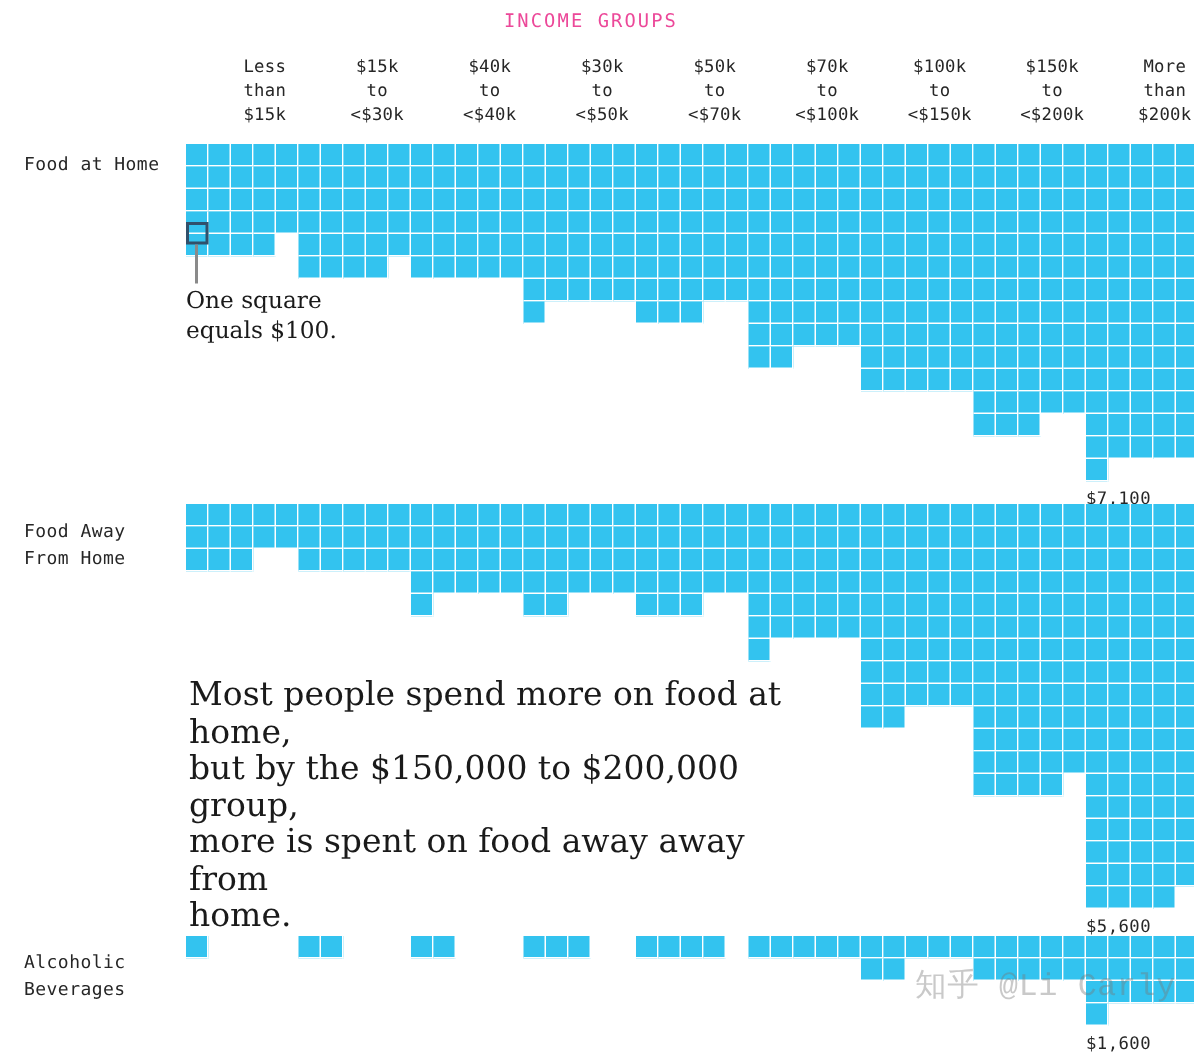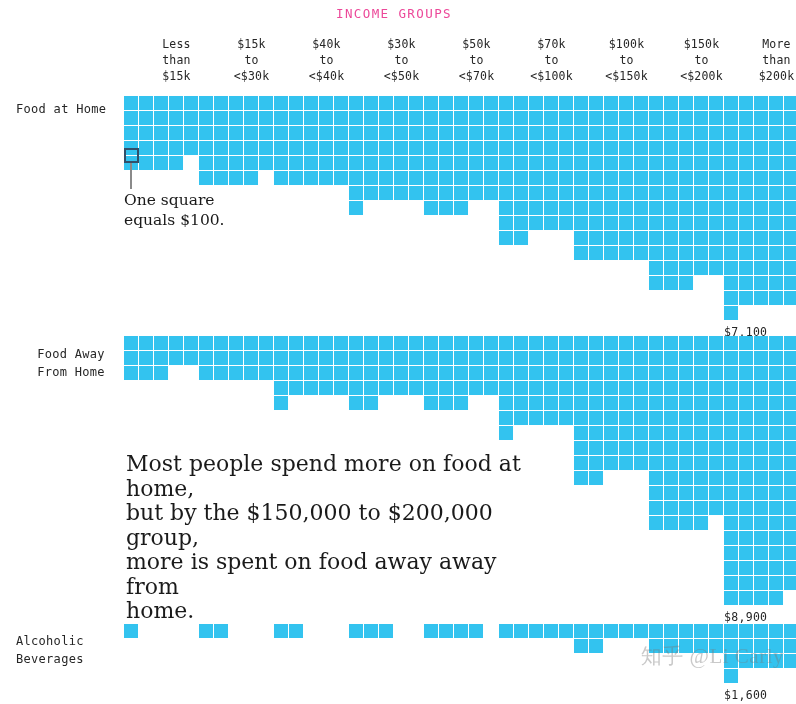--- a/index.html
+++ b/index.html
@@ -81,21 +81,21 @@
   }
   .annotation.big{
     font-size:22px;
     line-height:24.5px;
   }
 
   
   .watermark{
     position:absolute;
     right:12px;bottom:34px;
-    font-family:Liberation Serif, serif;
+    font-family:Liberation Mono, monospace;
     font-size:21px;
     color:rgba(120,120,120,.40);
     letter-spacing:.5px;
     pointer-events:none;
     white-space:nowrap;
   }
 </style>
 </head>
 <body>
 
@@ -722,21 +722,21 @@
           <div class="sq"></div>
           <div class="sq"></div>
           <div class="sq"></div>
           <div class="sq"></div>
         </div>
         <div class="wrow">
           <div class="sq"></div>
         </div>
       </div>
       <div class="value-label" style="left: 724px; top: 325px;">$7,100</div>
-      <div class="row-label" style="left: 16px; top: 345px; width: 110px; text-align: center;">Food Away
+      <div class="row-label" style="left: 16px; top: 345px; width: 110px;">Food Away
 From Home</div>
       <div class="wafflegroup" title="Food Away From Home — Less than $15k" style="left: 124px; top: 336px;">
         <div class="wrow">
           <div class="sq"></div>
           <div class="sq"></div>
           <div class="sq"></div>
           <div class="sq"></div>
           <div class="sq"></div>
         </div>
         <div class="wrow">
@@ -1205,21 +1205,21 @@
           <div class="sq"></div>
           <div class="sq"></div>
         </div>
         <div class="wrow">
           <div class="sq"></div>
           <div class="sq"></div>
           <div class="sq"></div>
           <div class="sq"></div>
         </div>
       </div>
-      <div class="value-label" style="left: 724px; top: 610px;">$8,900</div>
+      <div class="value-label" style="left: 724px; top: 610px;">$5,600</div>
       <div class="row-label" style="left: 16px; top: 632px; width: 110px;">Alcoholic
 Beverages</div>
       <div class="wafflegroup" title="Alcoholic Beverages — Less than $15k" style="left: 124px; top: 624px;">
         <div class="wrow">
           <div class="sq"></div>
         </div>
       </div>
       <div class="wafflegroup" title="Alcoholic Beverages — $15k to &lt;$30k" style="left: 199px; top: 624px;">
         <div class="wrow">
           <div class="sq"></div>

